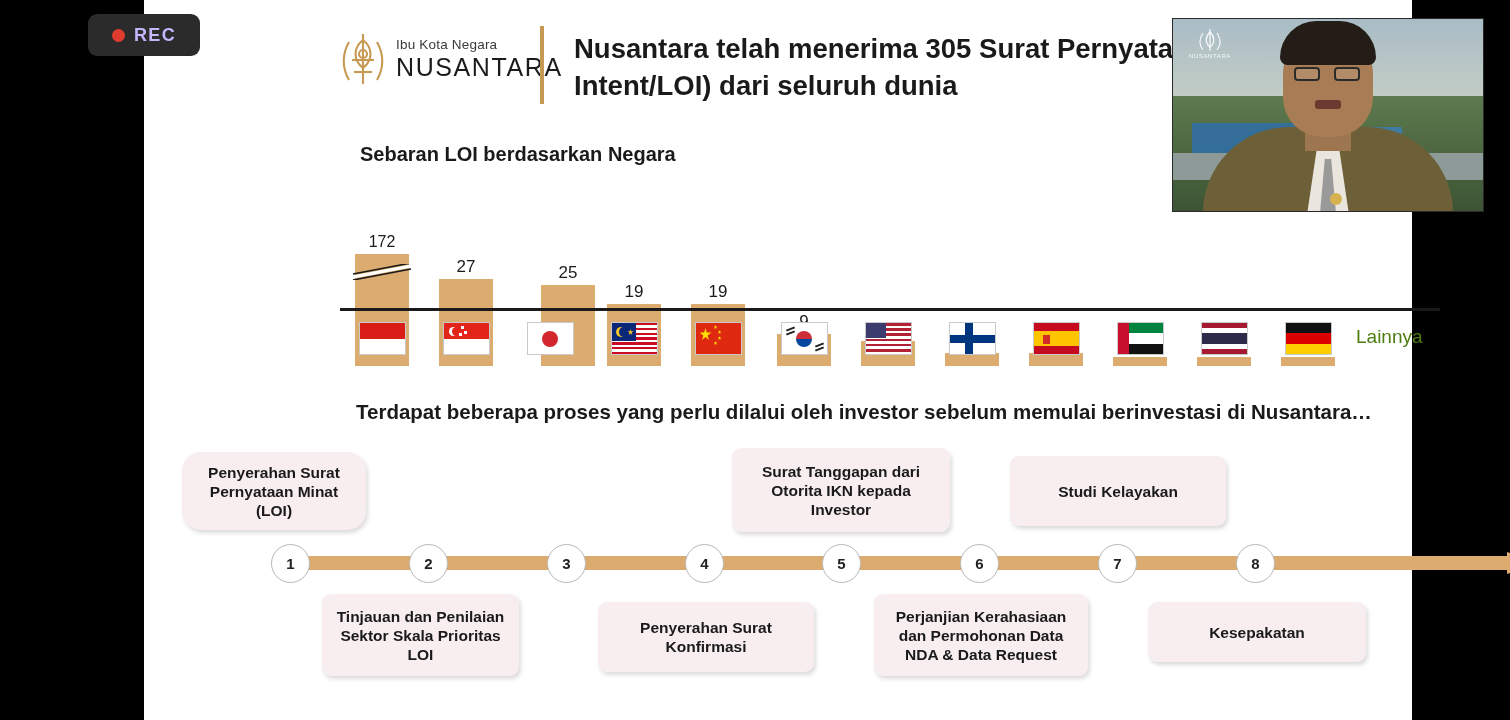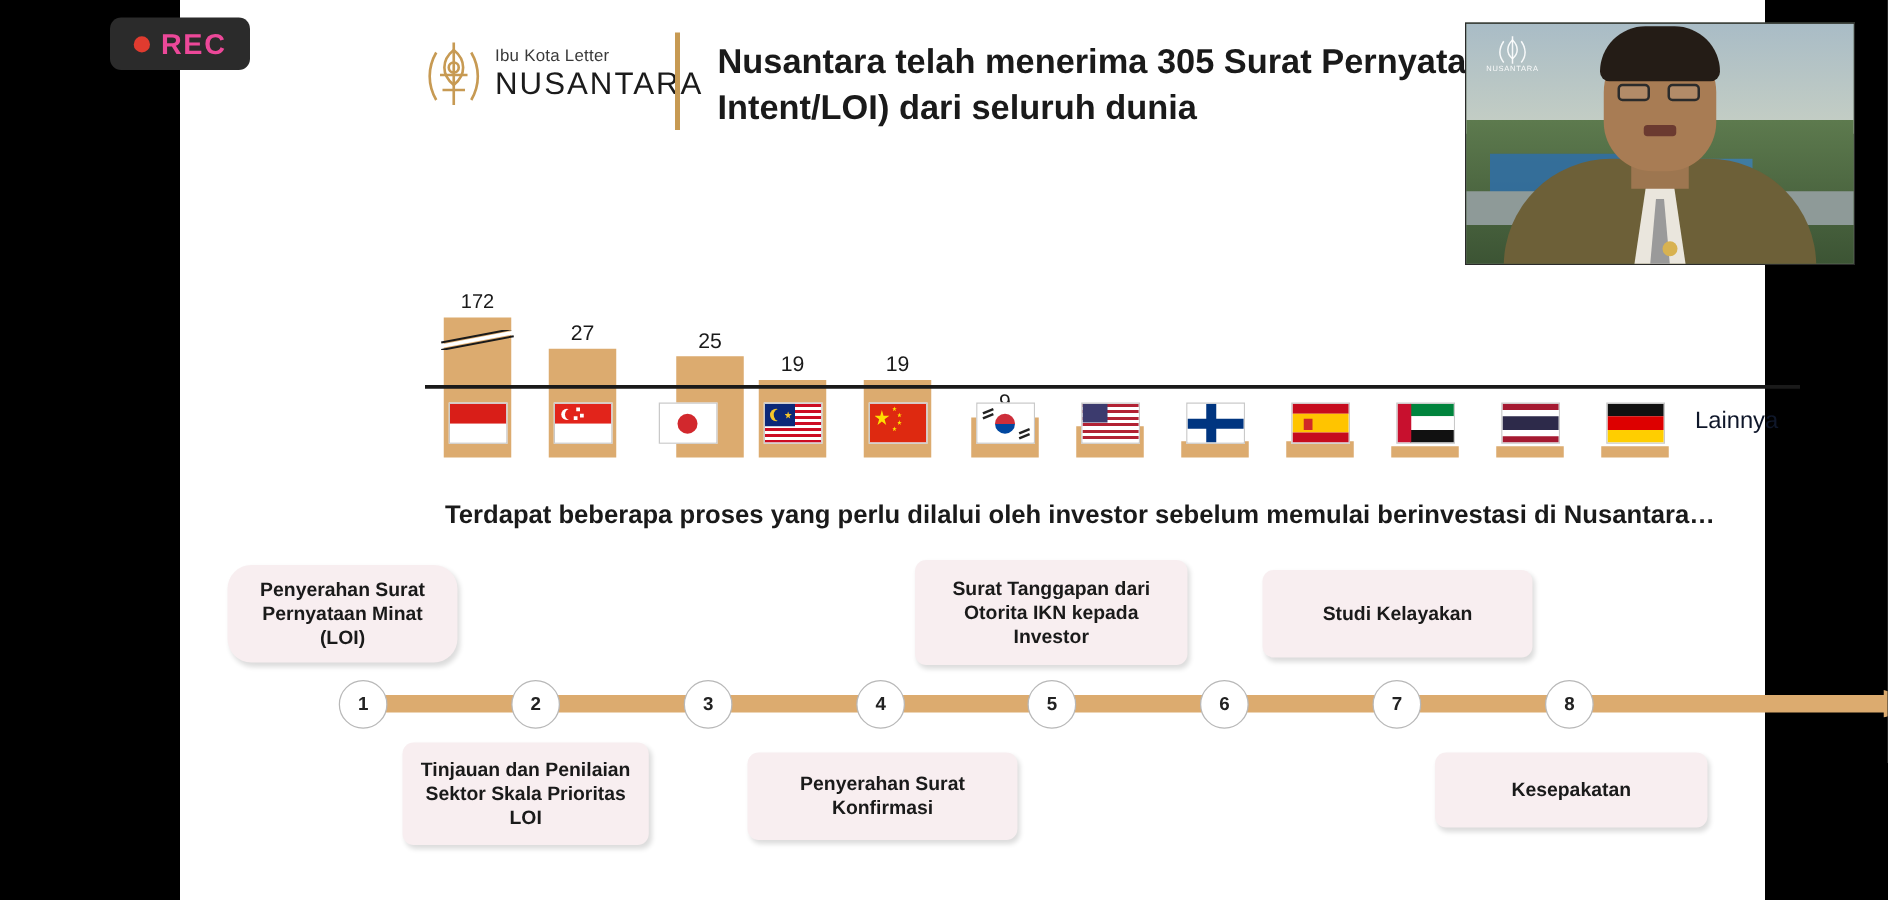--- a/index.html
+++ b/index.html
@@ -30,21 +30,21 @@
     background: #2b2b2b;
     border-radius: 9px;
     display: flex; align-items: center; justify-content: center;
     gap: 9px;
   }
   #rec .dot {
     width: 13px; height: 13px; border-radius: 50%;
     background: #e03b2f;
   }
   #rec .lbl {
-    color: #ec4899; font-size: 23px; font-weight: bold;
+    color: #c4b5fd; font-size: 18px; font-weight: bold;
     letter-spacing: 1.3px;
   }
   
   #logo {
     position: absolute; left: 196px; top: 30px;
     display: flex; align-items: center; gap: 10px;
   }
   #logo .mark {
     width: 46px; height: 58px;
     color: #c79a53;
@@ -108,21 +108,21 @@
     display: flex; align-items: center; justify-content: center;
   }
   .flag {
     width: 47px; height: 33px;
     border: 1px solid #c9c9c9;
     position: relative; overflow: hidden;
     background: #fff;
   }
   #lainnya {
     position: absolute; left: 1212px; top: 326px;
-    font-size: 19px; color: #0f172a;
+    font-size: 19px; color: #4d7c0f;
   }
   
   #process-title {
     position: absolute; left: 212px; top: 400px;
     font-size: 20.5px; font-weight: bold; color: #1a1a1a;
   }
   #arrow {
     position: absolute; left: 148px; top: 552px;
     width: 1250px; height: 22px;
   }
@@ -258,27 +258,28 @@
             <path d="M9 12 C2 24 2 38 9 50"></path>
             <path d="M37 12 C44 24 44 38 37 50"></path>
             <path d="M23 10 C13 18 13 30 23 38 C33 30 33 18 23 10 Z"></path>
             <path d="M12 30 L34 30"></path>
             <path d="M14 42 L32 42"></path>
             <circle cx="23" cy="24" r="4"></circle>
           </g>
         </svg>
       </div>
       <div class="txt">
-        <div class="l1">Ibu Kota Letter</div>
+        <div class="l1">Ibu Kota Negara</div>
         <div class="l2">NUSANTARA</div>
       </div>
     </div>
     <div id="divider"></div>
     <div id="title">Nusantara telah menerima 305 Surat Pernyataan (Letter of Intent/LOI) dari seluruh dunia</div>
 
+    <div id="chart-title">Sebaran LOI berdasarkan Negara</div>
 
     <div id="chart">
 
       <div class="bar-col" style="left:14px;">
         <div class="bar-val big">172</div>
         <div class="bar truncated" style="height:112px;">
           <svg class="slash" viewBox="0 0 62 16" aria-hidden="true">
             <line x1="2" y1="13" x2="60" y2="2" stroke="#ffffff" stroke-width="3"></line>
             <line x1="2" y1="16" x2="60" y2="5" stroke="#1a1a1a" stroke-width="1.6"></line>
             <line x1="2" y1="10" x2="60" y2="-1" stroke="#1a1a1a" stroke-width="1.6"></line>
@@ -462,20 +463,21 @@
     <div class="node" style="left:816px;">6</div>
     <div class="node" style="left:954px;">7</div>
     <div class="node" style="left:1092px;">8</div>
 
     <div class="card" style="left:38px; top:452px; width:184px; height:78px;border-radius:19px;">Penyerahan Surat Pernyataan Minat (LOI)</div>
     <div class="card" style="left:588px; top:448px; width:218px; height:84px;">Surat Tanggapan dari Otorita IKN kepada Investor</div>
     <div class="card" style="left:866px; top:456px; width:216px; height:70px;">Studi Kelayakan</div>
 
     <div class="card" style="left:178px; top:594px; width:197px; height:82px;">Tinjauan dan Penilaian Sektor Skala Prioritas LOI</div>
     <div class="card" style="left:454px; top:602px; width:216px; height:70px;">Penyerahan Surat Konfirmasi</div>
+    <div class="card" style="left:730px; top:594px; width:214px; height:82px;">Perjanjian Kerahasiaan dan Permohonan Data NDA &amp; Data Request</div>
     <div class="card" style="left:1004px; top:602px; width:218px; height:60px;">Kesepakatan</div>
 
   </div>
 
   <div id="rec">
     <div class="dot"></div>
     <div class="lbl">REC</div>
   </div>
 
   <div id="cam">

